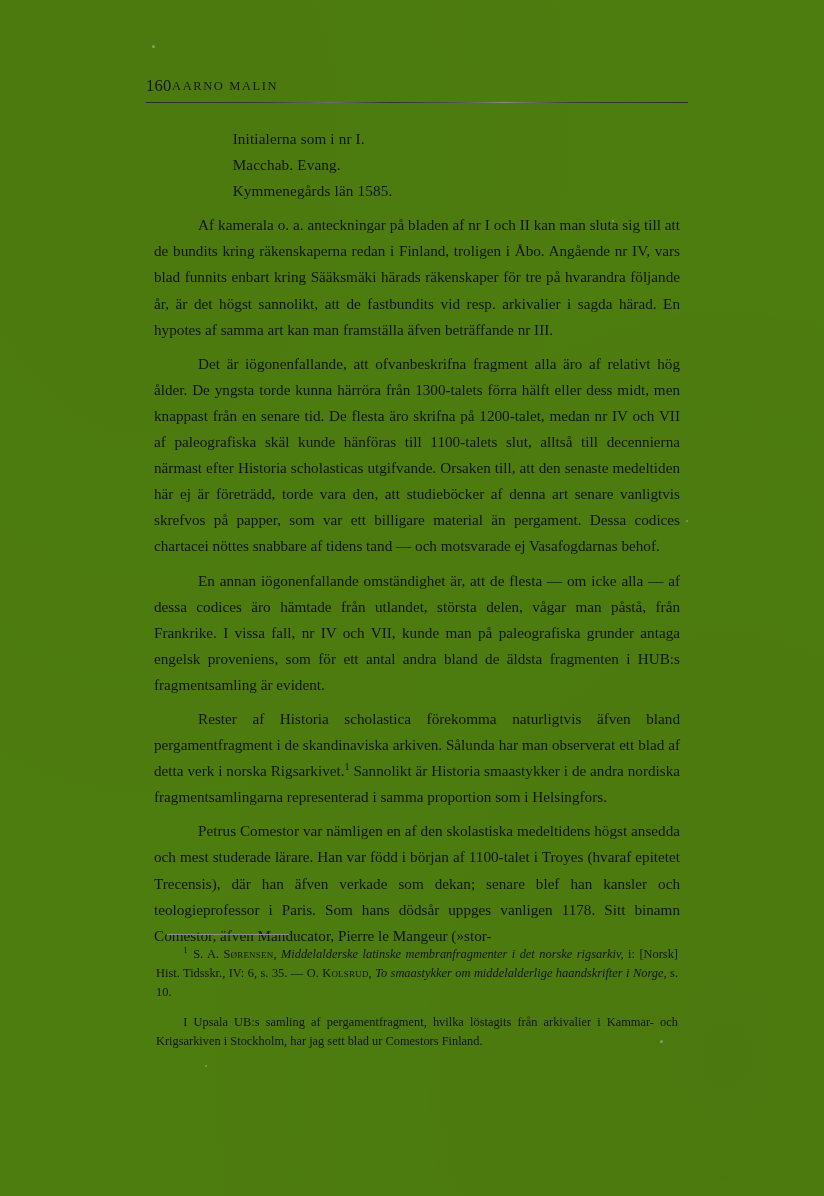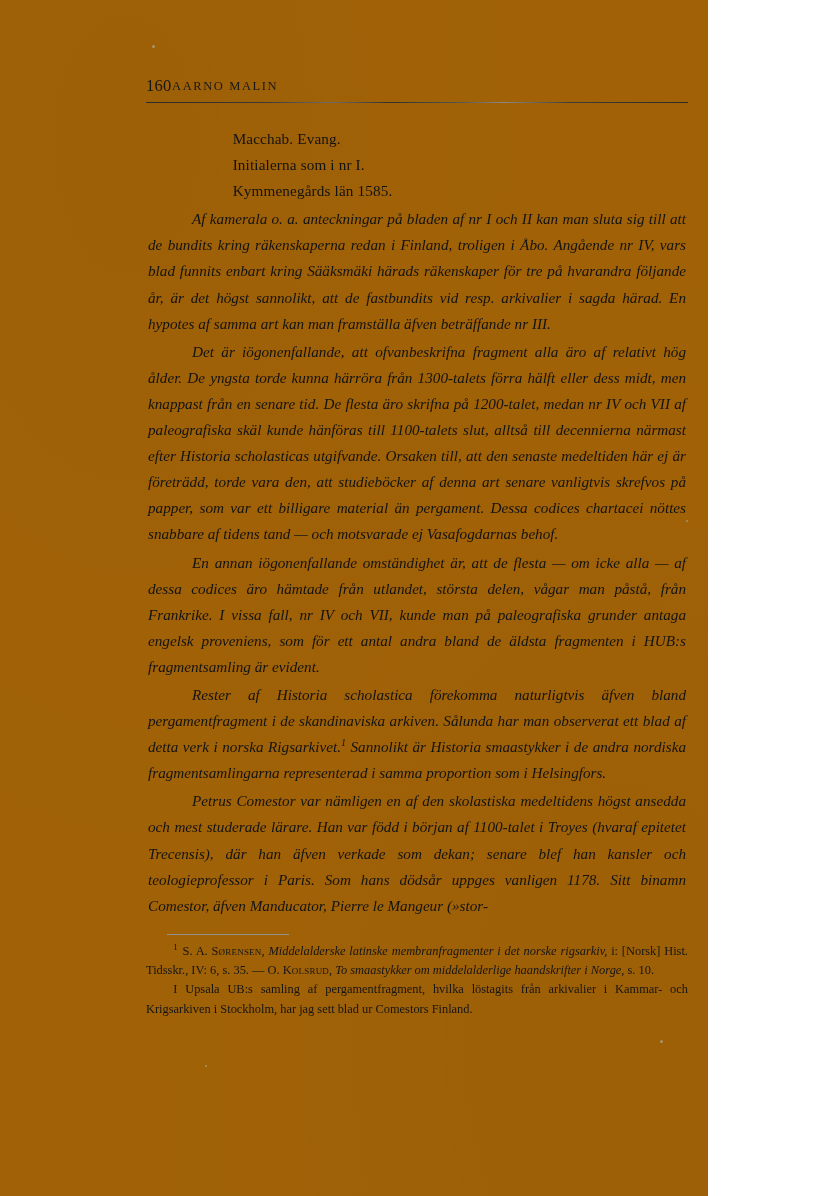--- a/index.html
+++ b/index.html
@@ -9,23 +9,23 @@
   }
   body {
     width: 824px;
     height: 1196px;
     overflow: hidden;
     font-family: "Liberation Serif", "DejaVu Serif", serif;
     color: #1b1b1b;
   }
   .page {
     position: relative;
-    width: 708px;
+    width: 824px;
     height: 1196px;
-    background: #a16207;
+    background: #4d7c0f;
   }
   .scan-tint {
     position: absolute;
     inset: 0;
     background:
       radial-gradient(ellipse at 18% 12%, rgba(0,0,0,0.018), rgba(0,0,0,0) 55%),
       radial-gradient(ellipse at 88% 88%, rgba(0,0,0,0.022), rgba(0,0,0,0) 60%);
     pointer-events: none;
   }
   .content {
@@ -72,23 +72,22 @@
   
   .body {
     margin-top: 20px;
     font-size: 15.2px;
     line-height: 26.1px;
     text-align: justify;
     text-justify: inter-word;
     color: #131313;
   }
   .body p {
-    margin: 2px;
+    margin: 8px;
     text-indent: 2.9em;
-    font-style: italic;
   }
   .hang-list {
     margin: 0;
     text-indent: 0;
     padding-left: 5.7em;
   }
   .hang-list div {
     letter-spacing: 0.15px;
   }
   .gap-before { margin-top: 25px; }
@@ -111,21 +110,21 @@
     background: #8f8f8f;
     margin: 0 0 7px 21px;
   }
   .footnotes {
     font-size: 12.4px;
     line-height: 19.2px;
     text-align: justify;
     color: #151515;
   }
   .footnotes p {
-    margin: 0;
+    margin: 10px;
     text-indent: 2.2em;
   }
   .footnotes i, .footnotes .it { font-style: italic; }
   .sc {
     font-variant: small-caps;
     letter-spacing: 0.2px;
   }
   .fn-marker {
     font-size: 0.72em;
     vertical-align: super;
@@ -156,22 +155,22 @@
 
     <div class="runhead">
       <div class="folio">160</div>
       <div class="runtitle">AARNO MALIN</div>
       <div class="rule"></div>
     </div>
 
     <div class="body">
 
       <div class="hang-list">
+        <div>Initialerna som i nr I.</div>
         <div>Macchab. Evang.</div>
-        <div>Initialerna som i nr I.</div>
         <div>Kymmenegårds län 1585.</div>
       </div>
 
       <p>Af kamerala o. a. anteckningar på bladen af nr I och II kan man sluta sig till att de bundits kring räkenskaperna redan i Finland, troligen i Åbo. Angående nr IV, vars blad funnits enbart kring Sääksmäki härads räkenskaper för tre på hvarandra följande år, är det högst sannolikt, att de fastbundits vid resp. arkivalier i sagda härad. En hypotes af samma art kan man framställa äfven beträffande nr III.</p>
       <p>Det är iögonenfallande, att ofvanbeskrifna fragment alla äro af relativt hög ålder. De yngsta torde kunna härröra från 1300-talets förra hälft eller dess midt, men knappast från en senare tid. De flesta äro skrifna på 1200-talet, medan nr IV och VII af paleografiska skäl kunde hänföras till 1100-talets slut, alltså till decennierna närmast efter Historia scholasticas utgifvande. Orsaken till, att den senaste medeltiden här ej är företrädd, torde vara den, att studieböcker af denna art senare vanligtvis skrefvos på papper, som var ett billigare material än pergament. Dessa codices chartacei nöttes snabbare af tidens tand — och motsvarade ej Vasafogdarnas behof.</p>
       <p>En annan iögonenfallande omständighet är, att de flesta — om icke alla — af dessa codices äro hämtade från utlandet, största delen, vågar man påstå, från Frankrike. I vissa fall, nr IV och VII, kunde man på paleografiska grunder antaga engelsk proveniens, som för ett antal andra bland de äldsta fragmenten i HUB:s fragmentsamling är evident.</p>
 
       <p><span>Rester af Historia scholastica förekomma naturligtvis äfven bland pergamentfragment i de skandinaviska arkiven. Sålunda har man observerat ett blad af detta verk i norska Rigsarkivet.</span><sup class="fnref">1</sup><span> Sannolikt är Historia smaastykker i de andra nordiska fragmentsamlingarna representerad i samma proportion som i Helsingfors.</span></p>
 
       <p class="gap-before">Petrus Comestor var nämligen en af den skolastiska medeltidens högst ansedda och mest studerade lärare. Han var född i början af 1100-talet i Troyes (hvaraf epitetet Trecensis), där han äfven verkade som dekan; senare blef han kansler och teologieprofessor i Paris. Som hans dödsår uppges vanligen 1178. Sitt binamn Comestor, äfven Manducator, Pierre le Mangeur (»stor-</p>

